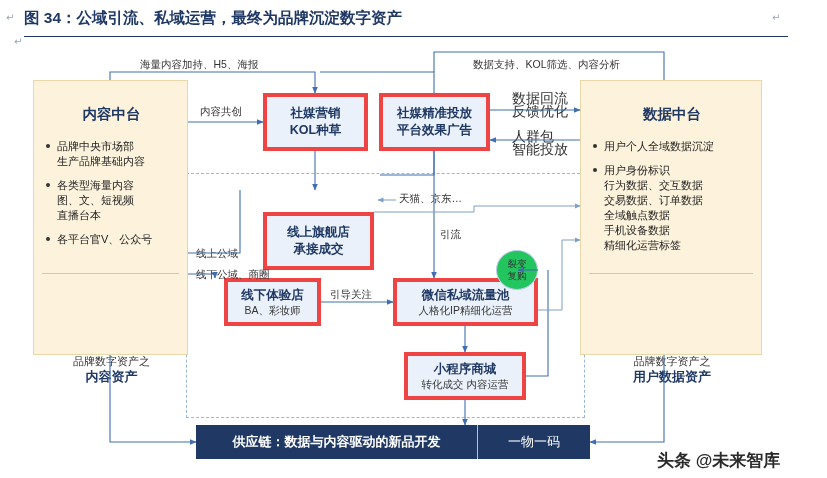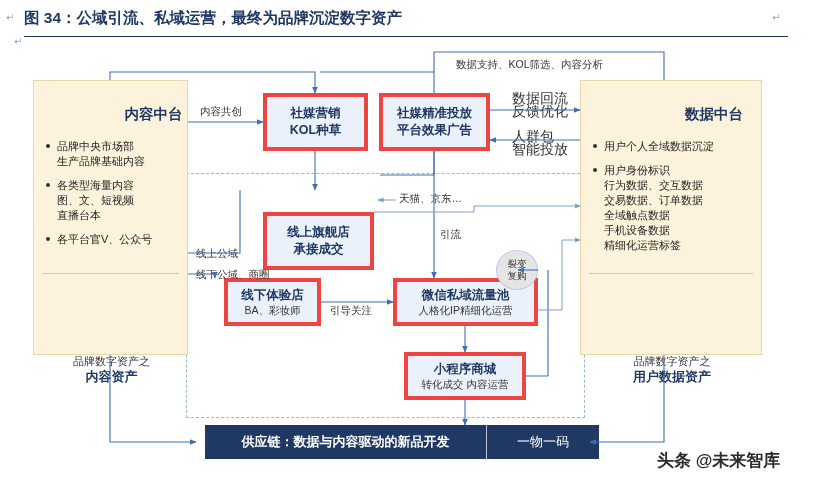--- a/index.html
+++ b/index.html
@@ -18,21 +18,21 @@
   }
   .title-underline{
     position:absolute;left:24px;top:36px;width:764px;height:1px;background:#1f3864;
   }
   .crop-mark{position:absolute;font-size:10px;color:#9aa4b5;}
   
   .panel-yellow{
     background:#fdf3dc;border:1px solid #e8d7a8;
   }
   .panel-head{
-    font-size:14.5px;font-weight:bold;color:#1f3864;text-align:center;margin-left:42px;
+    font-size:14.5px;font-weight:bold;color:#1f3864;text-align:center;
   }
   .panel-divider{position:absolute;height:1px;background:#d9c89a;left:8px;right:8px;}
   .bullets{font-size:11px;line-height:15px;color:#222;}
   .bullets .li{position:relative;padding-left:13px;margin-bottom:9px;}
   .bullets .li:before{
     content:"";position:absolute;left:2px;top:5px;width:4px;height:4px;border-radius:50%;
     background:#333;
   }
   .footer-note{font-size:11px;color:#333;text-align:center;line-height:16px;}
   .footer-note b{font-size:13px;color:#1f3864;}
@@ -42,30 +42,30 @@
     display:flex;flex-direction:column;align-items:center;justify-content:center;
   }
   .box .l1{font-size:12.5px;font-weight:bold;color:#1f3864;line-height:16px;}
   .box .l2{font-size:12.5px;font-weight:bold;color:#1f3864;line-height:18px;}
   .box .l3{font-size:10.5px;color:#333;line-height:14px;}
   
   .lbl{font-size:10.5px;color:#333;white-space:nowrap;}
   .lbl-sm{font-size:14px;color:#333;line-height:13px;white-space:nowrap;}
   
   .supply{
-    background:#1f3864;color:#ffffff;display:flex;align-items:center;margin-left:9px;
+    background:#1f3864;color:#ffffff;display:flex;align-items:center;
   }
   .supply .t1{flex:1;text-align:center;font-size:13px;font-weight:bold;}
   .supply .sep{width:1px;background:#ffffff;height:100%;opacity:.7;}
   .supply .t2{width:112px;text-align:center;font-size:13px;font-weight:normal;}
   
   .dashed{border:1px dashed #9bb7d8;background:transparent;}
   
   .oval{
-    border:1px solid #b9cde6;border-radius:50%/50%;background:#e5e5e5;
+    border:1px solid #b9cde6;border-radius:50%/50%;background:#22c55e;
     display:flex;align-items:center;justify-content:center;text-align:center;
     font-size:9.5px;color:#333;line-height:12px;
   }
   
   .watermark{
     font-size:17px;font-weight:bold;color:#2b2b2b;white-space:nowrap;
   }
   svg.overlay{position:absolute;left:0;top:0;width:827px;height:478px;pointer-events:none;}
 </style>
 </head>
@@ -139,28 +139,29 @@
 
   <div class="abs box" style="left:404px;top:352px;width:122px;height:48px;">
     <div class="l1">小程序商城</div>
     <div class="l3">转化成交 内容运营</div>
   </div>
 
   <div class="abs oval" style="left:496px;top:250px;width:42px;height:40px;">
     <span>裂变<br>复购</span>
   </div>
 
-  <span class="abs lbl" style="left:456px;top:58px;">数据支持、KOL筛选、内容分析</span>
+  <span class="abs lbl" style="left:140px;top:58px;">海量内容加持、H5、海报</span>
+  <span class="abs lbl" style="left:473px;top:58px;">数据支持、KOL筛选、内容分析</span>
   <span class="abs lbl" style="left:200px;top:105px;">内容共创</span>
   <span class="abs lbl-sm" style="left:512px;top:92px;">数据回流<br>反馈优化</span>
   <span class="abs lbl-sm" style="left:512px;top:130px;">人群包<br>智能投放</span>
   <span class="abs lbl" style="left:196px;top:247px;">线上公域</span>
   <span class="abs lbl" style="left:196px;top:268px;">线下公域、商圈</span>
   <span class="abs lbl" style="left:440px;top:228px;">引流</span>
-  <span class="abs lbl" style="left:330px;top:304px;">引导关注</span>
+  <span class="abs lbl" style="left:330px;top:288px;">引导关注</span>
 
   <div class="abs supply" style="left:196px;top:425px;width:394px;height:34px;">
     <div class="t1">供应链：数据与内容驱动的新品开发</div>
     <div class="sep"></div>
     <div class="t2">一物一码</div>
   </div>
 
   <div class="abs watermark" style="left:657px;top:449px;">头条 @未来智库</div>
 
   <svg class="overlay">

